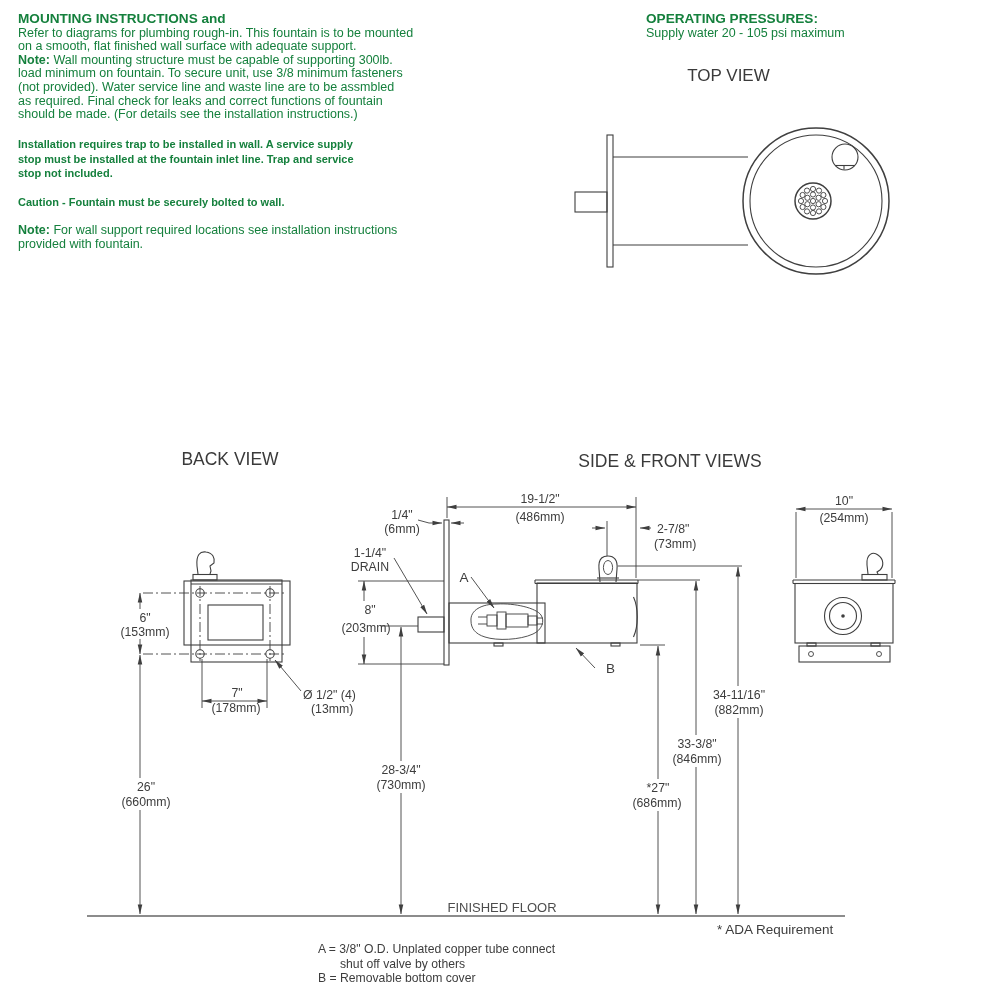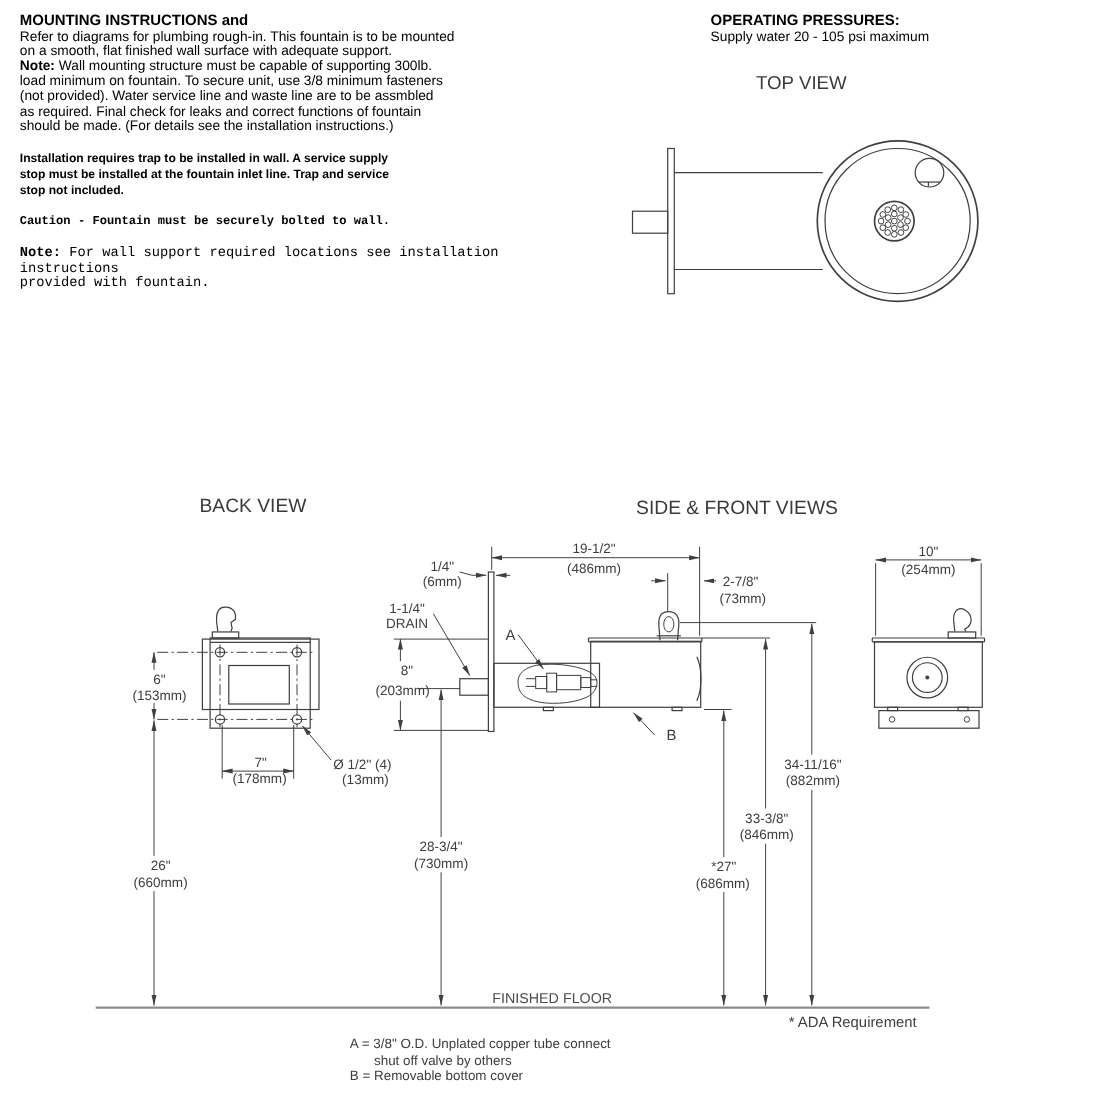--- a/index.html
+++ b/index.html
@@ -1,24 +1,24 @@
 <!DOCTYPE html>
 <html><head>
 <meta charset="utf-8">
 <style>
   html,body{margin:0;padding:0;background:#fff;}
   #canvas{position:relative;width:994px;height:1000px;background:#fff;overflow:hidden;
           font-family:"Liberation Sans",sans-serif;color:#3d3d3d;}
   #drawing{position:absolute;left:0;top:0;}
-  .tb{position:absolute;font-size:12.5px;line-height:13.6px;color:#000000;}
+  .tb{position:absolute;font-size:12.5px;line-height:13.6px;color:#15803d;}
   .h{font-weight:bold;font-size:13.6px;line-height:14.6px;}
   .pre{white-space:pre-line;}
   .bold{font-weight:bold;font-size:11px;line-height:14.8px;}
   .mt{margin-top:15px;}
-  .mt2{margin-top:14px;font-family:Liberation Mono, monospace;}
+  .mt2{margin-top:14px;}
   .vh{position:absolute;font-weight:normal;font-size:17.5px;color:#3a3a3a;text-align:center;}
   svg .ln{stroke:#3f3f3f;fill:none;stroke-width:1.1;}
   svg .thin{stroke:#3f3f3f;fill:none;stroke-width:0.9;}
   svg .thick{stroke:#3f3f3f;fill:none;stroke-width:1.5;}
   svg .cl{stroke:#3f3f3f;fill:none;stroke-width:0.9;stroke-dasharray:10 3 2 3;}
   svg .bg{fill:#ffffff;stroke:none;}
   svg text{font-family:"Liberation Sans",sans-serif;fill:#3d3d3d;font-size:12.3px;}
   svg text.lbl{font-size:13.5px;}
   svg text.flr{font-size:13px;fill:#4d4d4d;}
   svg text.ada{font-size:13.5px;}

